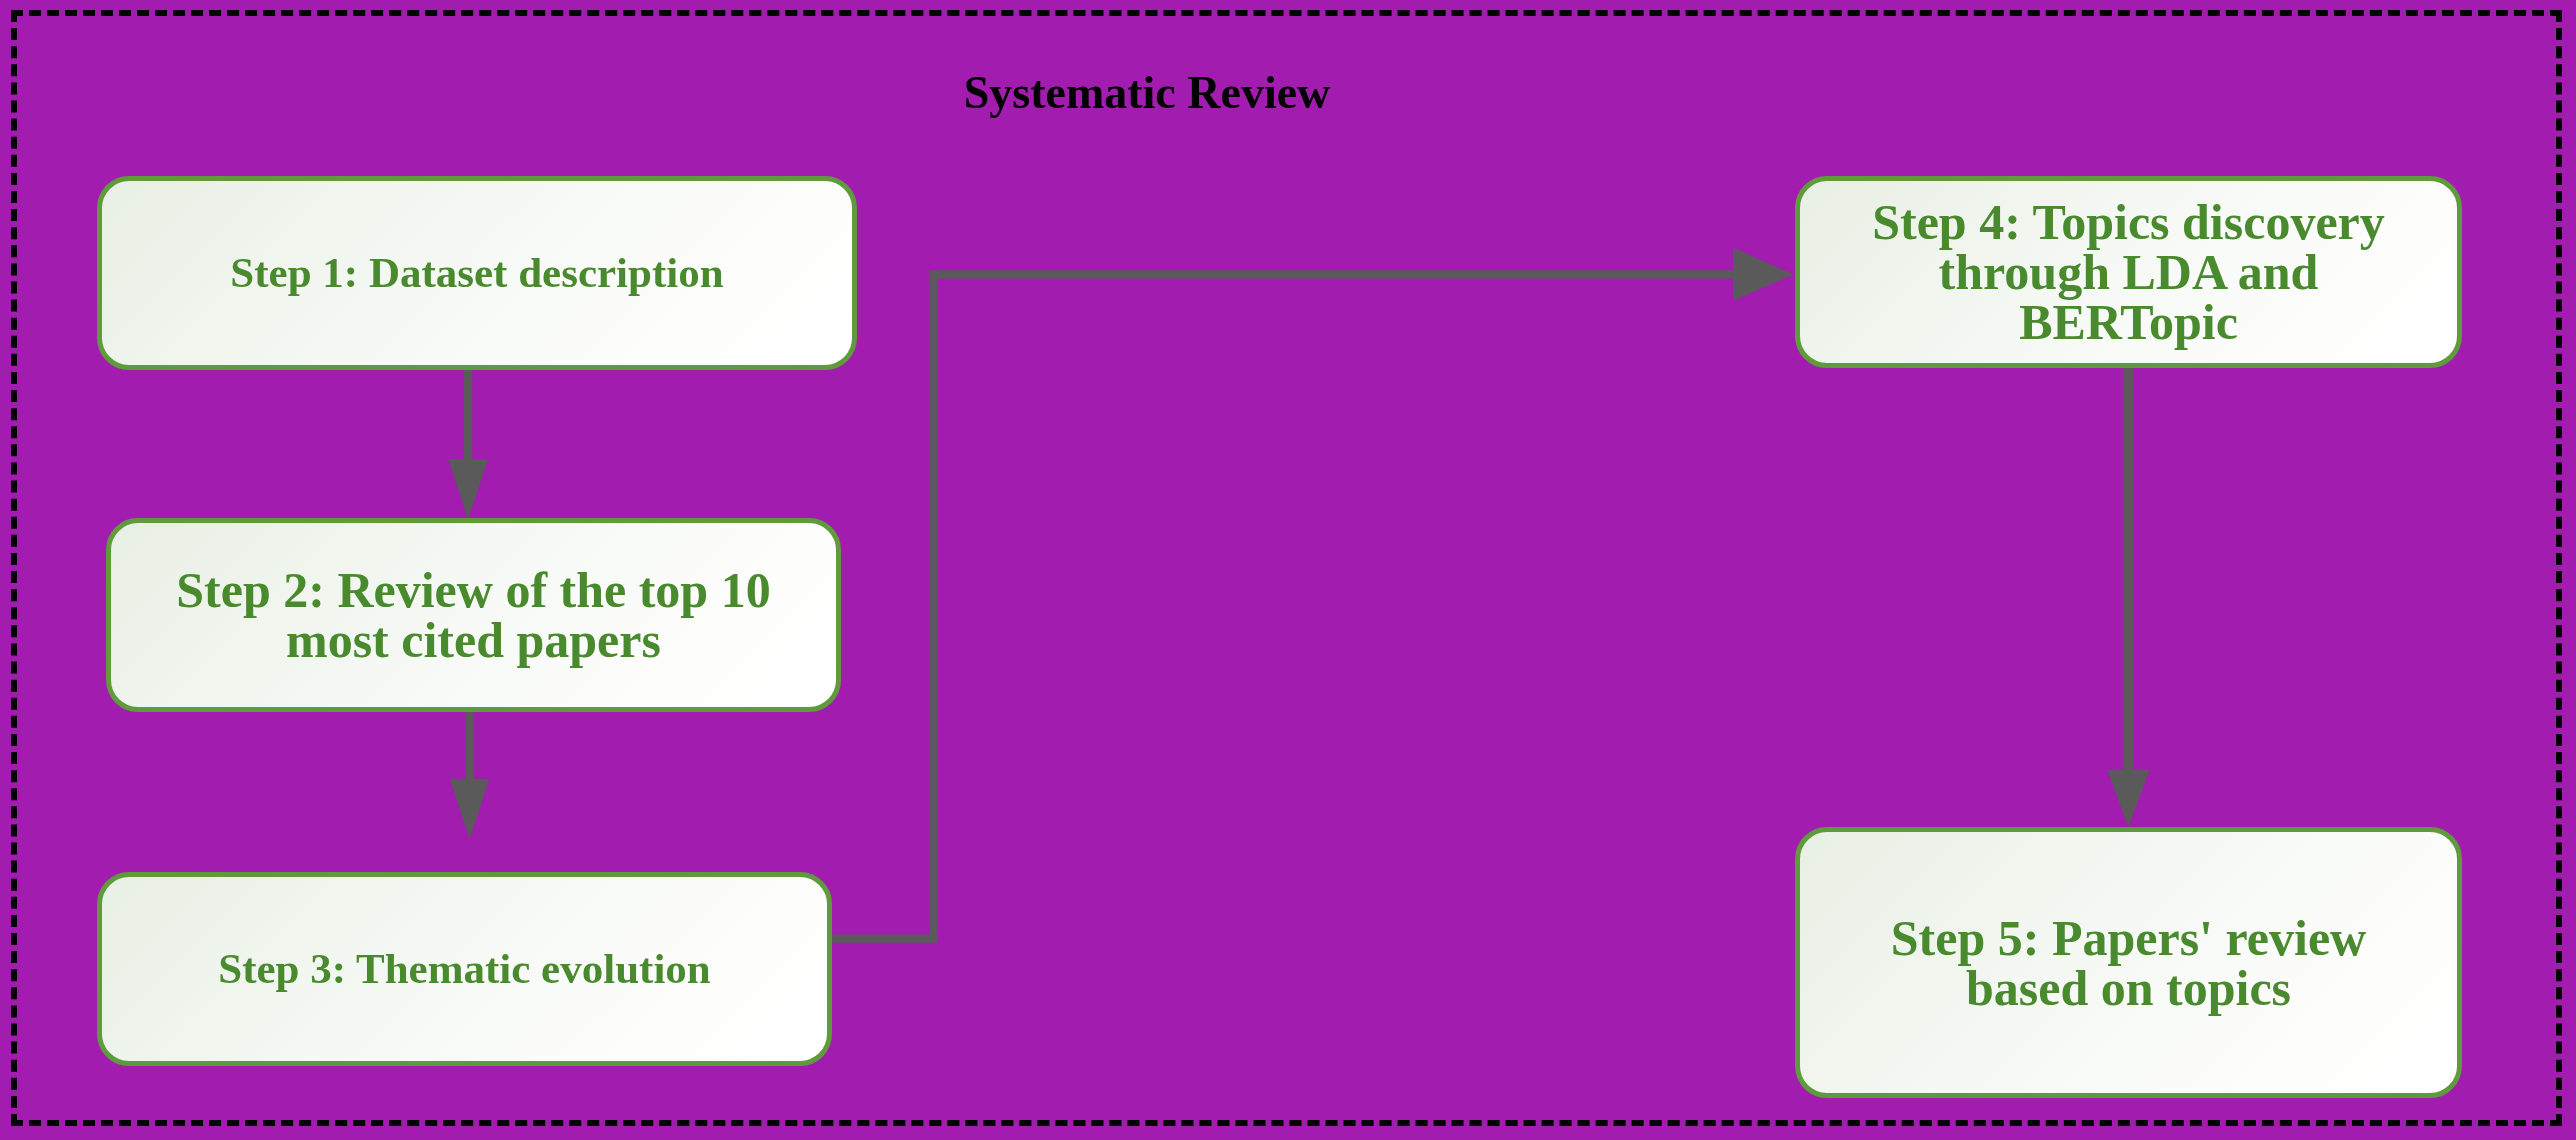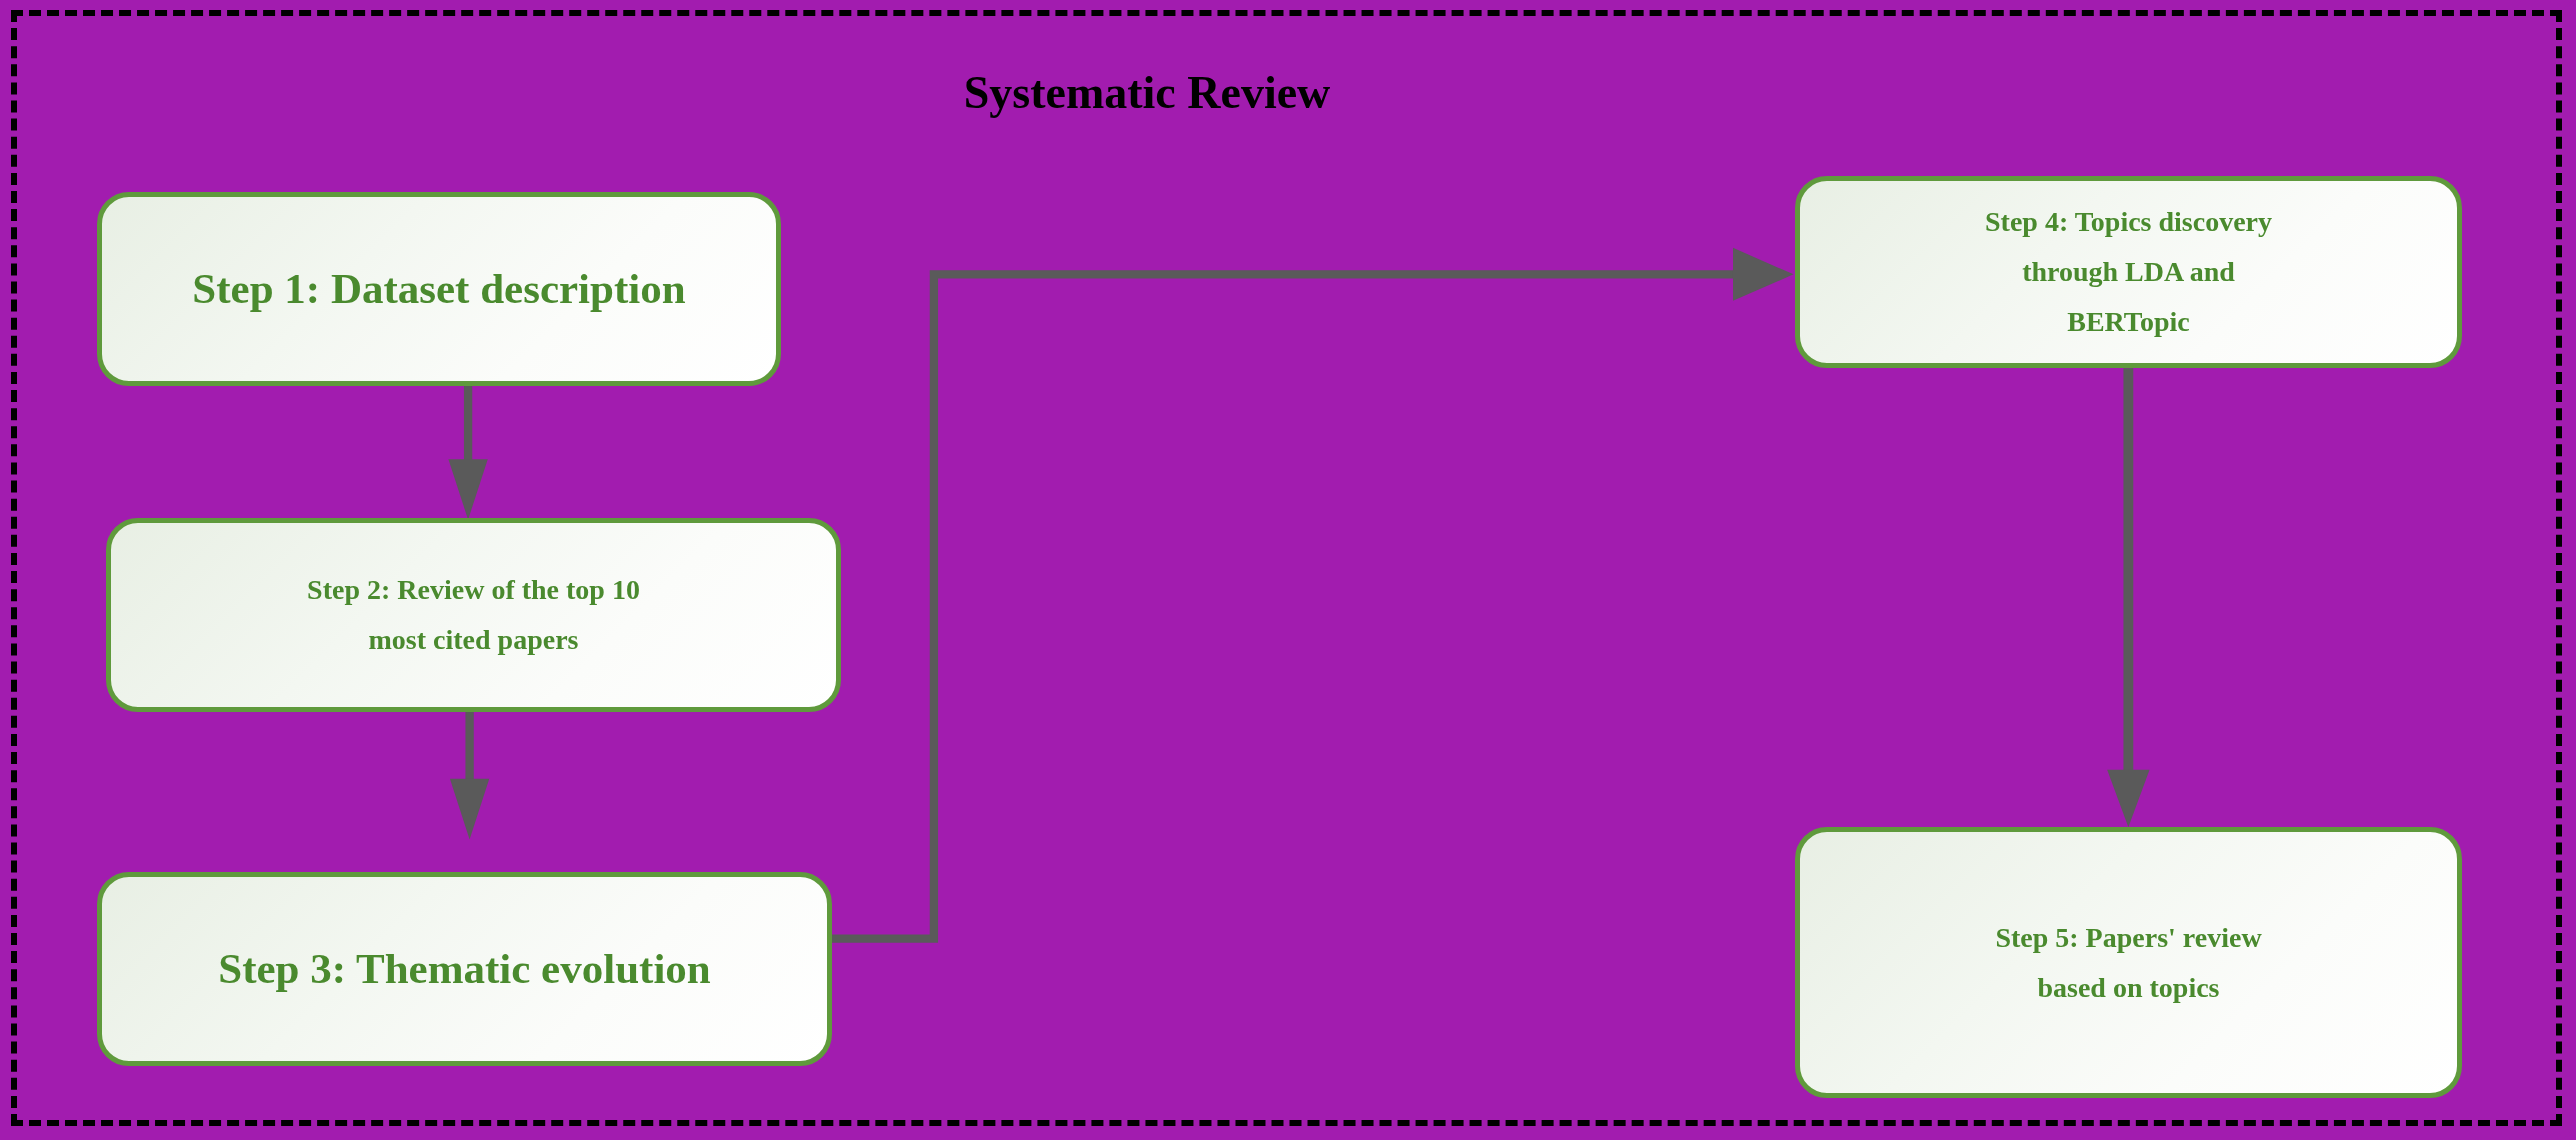--- a/index.html
+++ b/index.html
@@ -48,28 +48,28 @@
     border: 5.3px solid #5f9a3c;
     border-radius: 32px;
     background: linear-gradient(135deg, #e8efe4 0%, #f3f7f1 38%, #fbfcfa 68%, #ffffff 100%);
     display: flex;
     align-items: center;
     justify-content: center;
   }
   .step-label {
     font-family: "Liberation Serif", serif;
     font-weight: bold;
-    font-size: 28px;
+    font-size: 50px;
     line-height: 50px;
     color: #4a8a2e;
     text-align: center;
     white-space: pre-line;
     padding: 0 13.6px;
   }
-  #step-1-box { left: 97px;  top: 176px;  width: 684px;  height: 194px; margin-top: 16px; }
+  #step-1-box { left: 97px;  top: 176px;  width: 760px;  height: 194px; }
   #step-2-box { left: 106px;  top: 518px;  width: 735px;  height: 194px; }
   #step-3-box { left: 97px;  top: 838px; width: 735px;  height: 194px; margin-top: 34px; }
   #step-4-box { left: 1795px; top: 176px;  width: 667px;  height: 192px; }
   #step-5-box { left: 1795px; top: 827px; width: 667px;  height: 271px; }
 
   #step-1-box .step-label { font-size: 43px; }
   #step-3-box .step-label { font-size: 43px; }
 
   
   #connectors {

